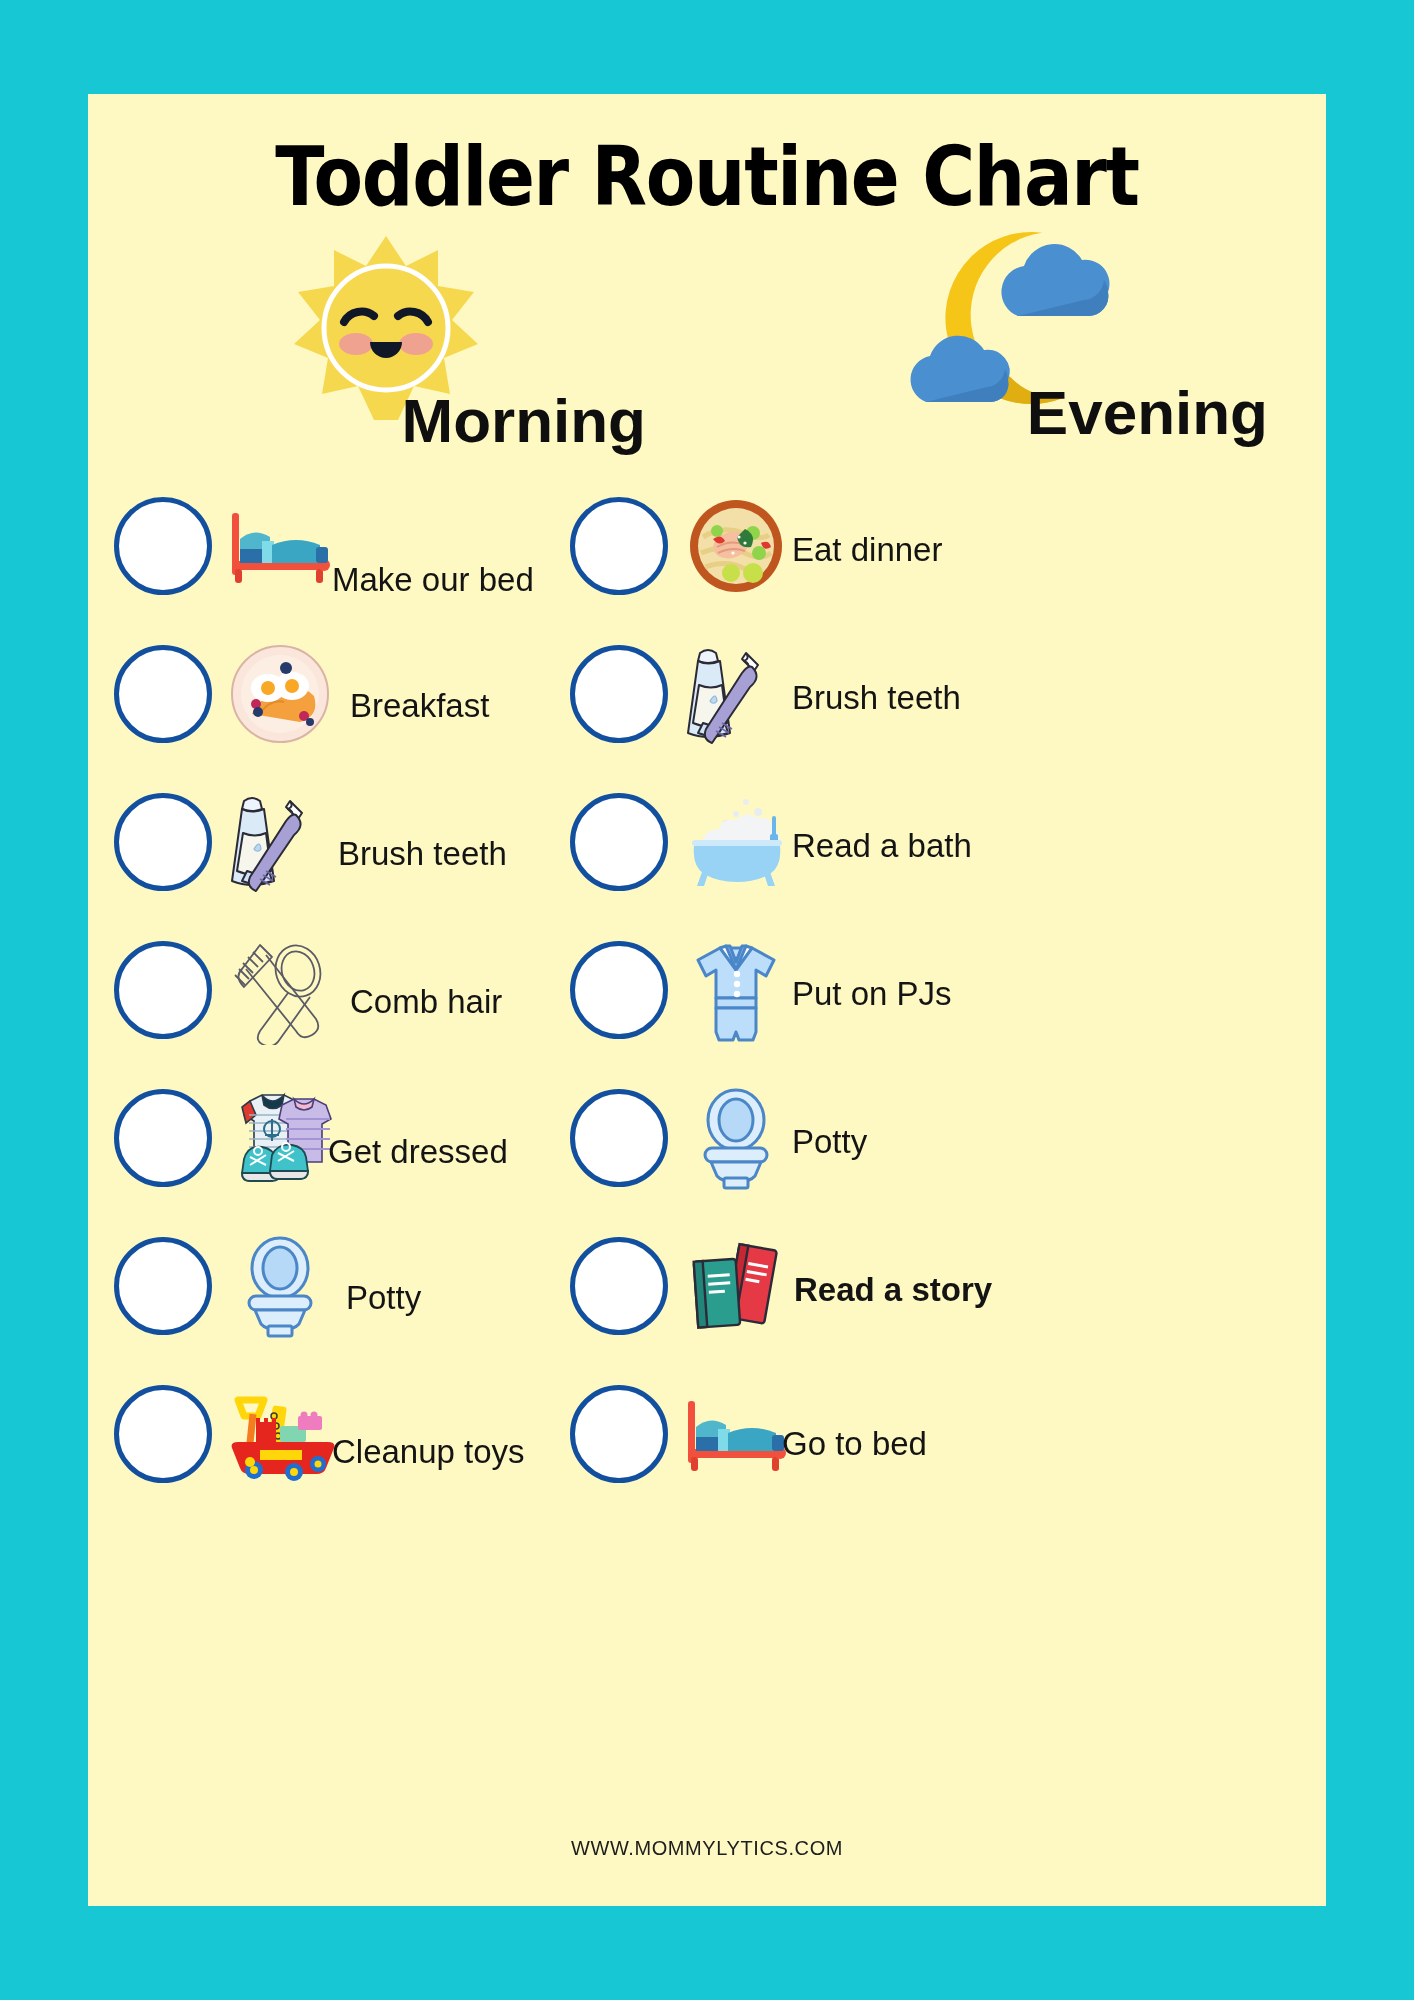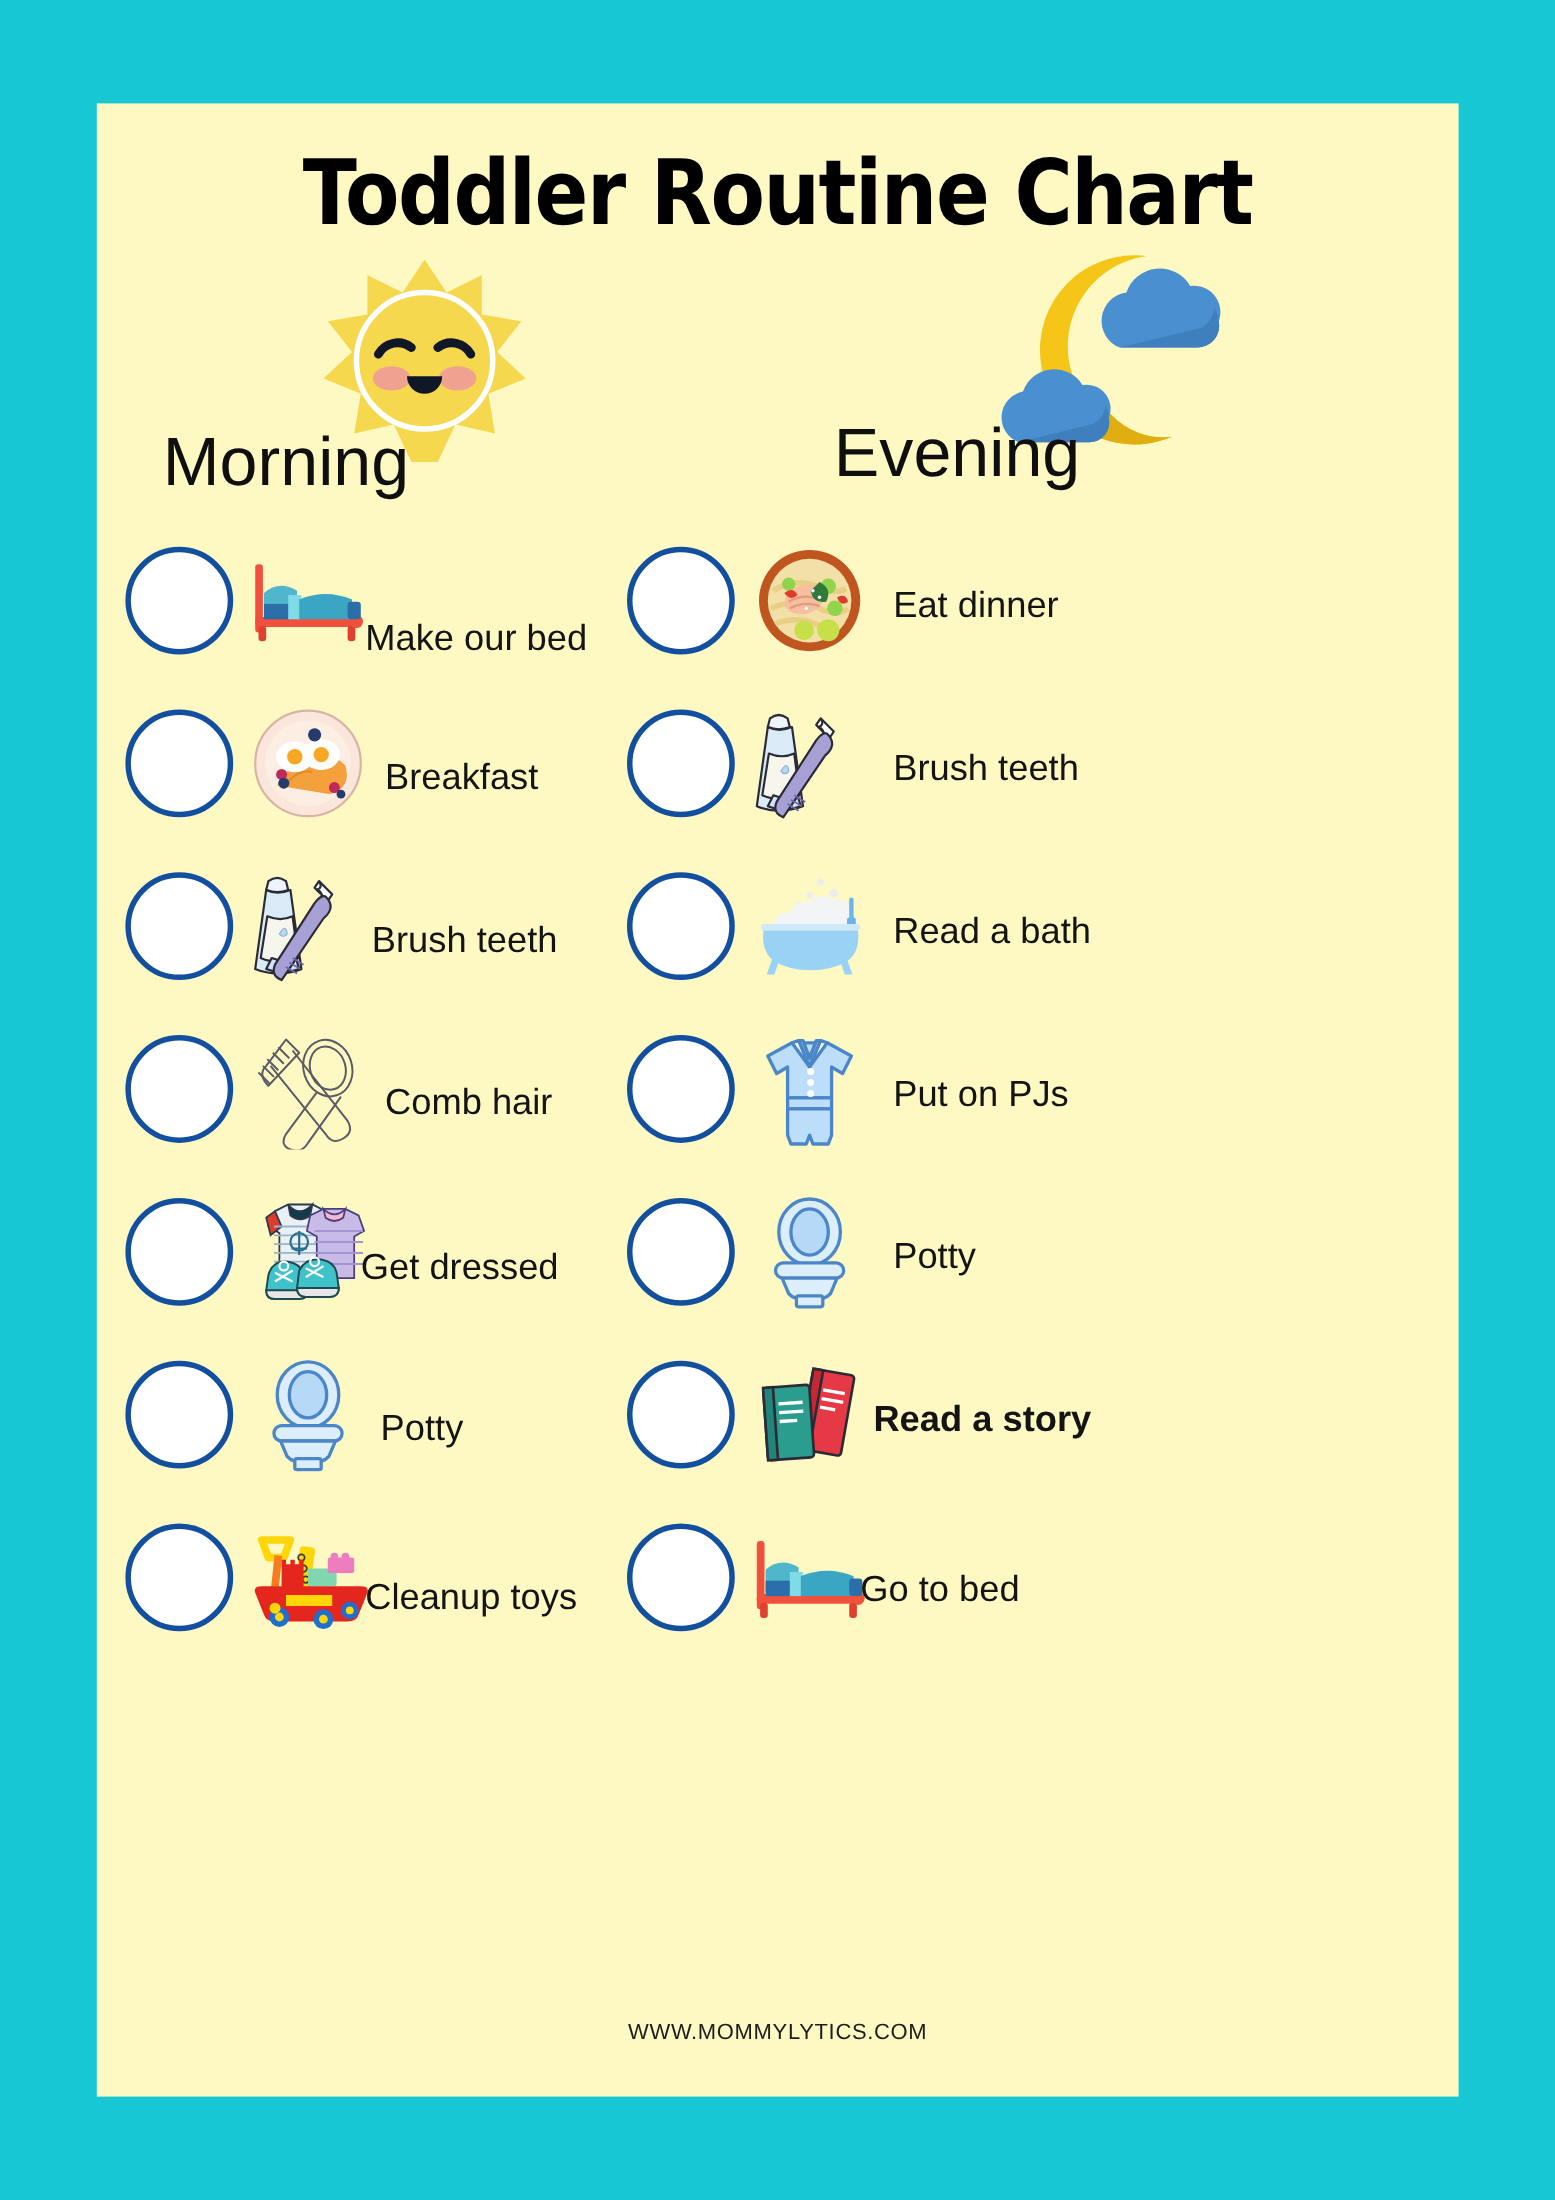--- a/index.html
+++ b/index.html
@@ -48,23 +48,23 @@
 
   .head-icon {
     position: absolute;
     left: 0; top: 0;
     width: 520px; height: 190px;
   }
   .head-label {
     position: absolute;
     left: 0; top: 158px;
     width: 520px;
-    text-align: left;
+    text-align: right;
     font-family: "Liberation Sans", sans-serif;
-    font-weight: 400;
+    font-weight: 700;
     font-size: 62px;
     color: #0f0f0f;
     line-height: 1;
   }
   #head-morning .head-label { padding-left: 22px; }
   #head-evening .head-label { padding-left: 10px; }
 
   
   .column {
     position: absolute;
@@ -97,21 +97,21 @@
     justify-content: center;
   }
   .row-icon svg { display: block; }
   .row-label {
     flex: 0 0 auto;
     font-family: "Liberation Sans", sans-serif;
     font-weight: 300;
     font-size: 33px;
     color: #141414;
     white-space: nowrap;
-    margin-left: 20px;
+    margin-left: 0;
   }
   
   #col-morning .routine-row:nth-child(1) .row-label { margin-left: -4px; position: relative; top: 34px; }
   #col-morning .routine-row:nth-child(2) .row-label { margin-left: 14px; position: relative; top: 12px; }
   #col-morning .routine-row:nth-child(3) .row-label { margin-left: 2px;  position: relative; top: 12px; }
   #col-morning .routine-row:nth-child(4) .row-label { margin-left: 14px; position: relative; top: 12px; }
   #col-morning .routine-row:nth-child(5) .row-label { margin-left: -8px; position: relative; top: 14px; }
   #col-morning .routine-row:nth-child(6) .row-label { margin-left: 10px; position: relative; top: 12px; }
   #col-morning .routine-row:nth-child(7) .row-label { margin-left: -4px; position: relative; top: 18px; }
   #col-evening .routine-row .row-label { position: relative; top: 4px; }

